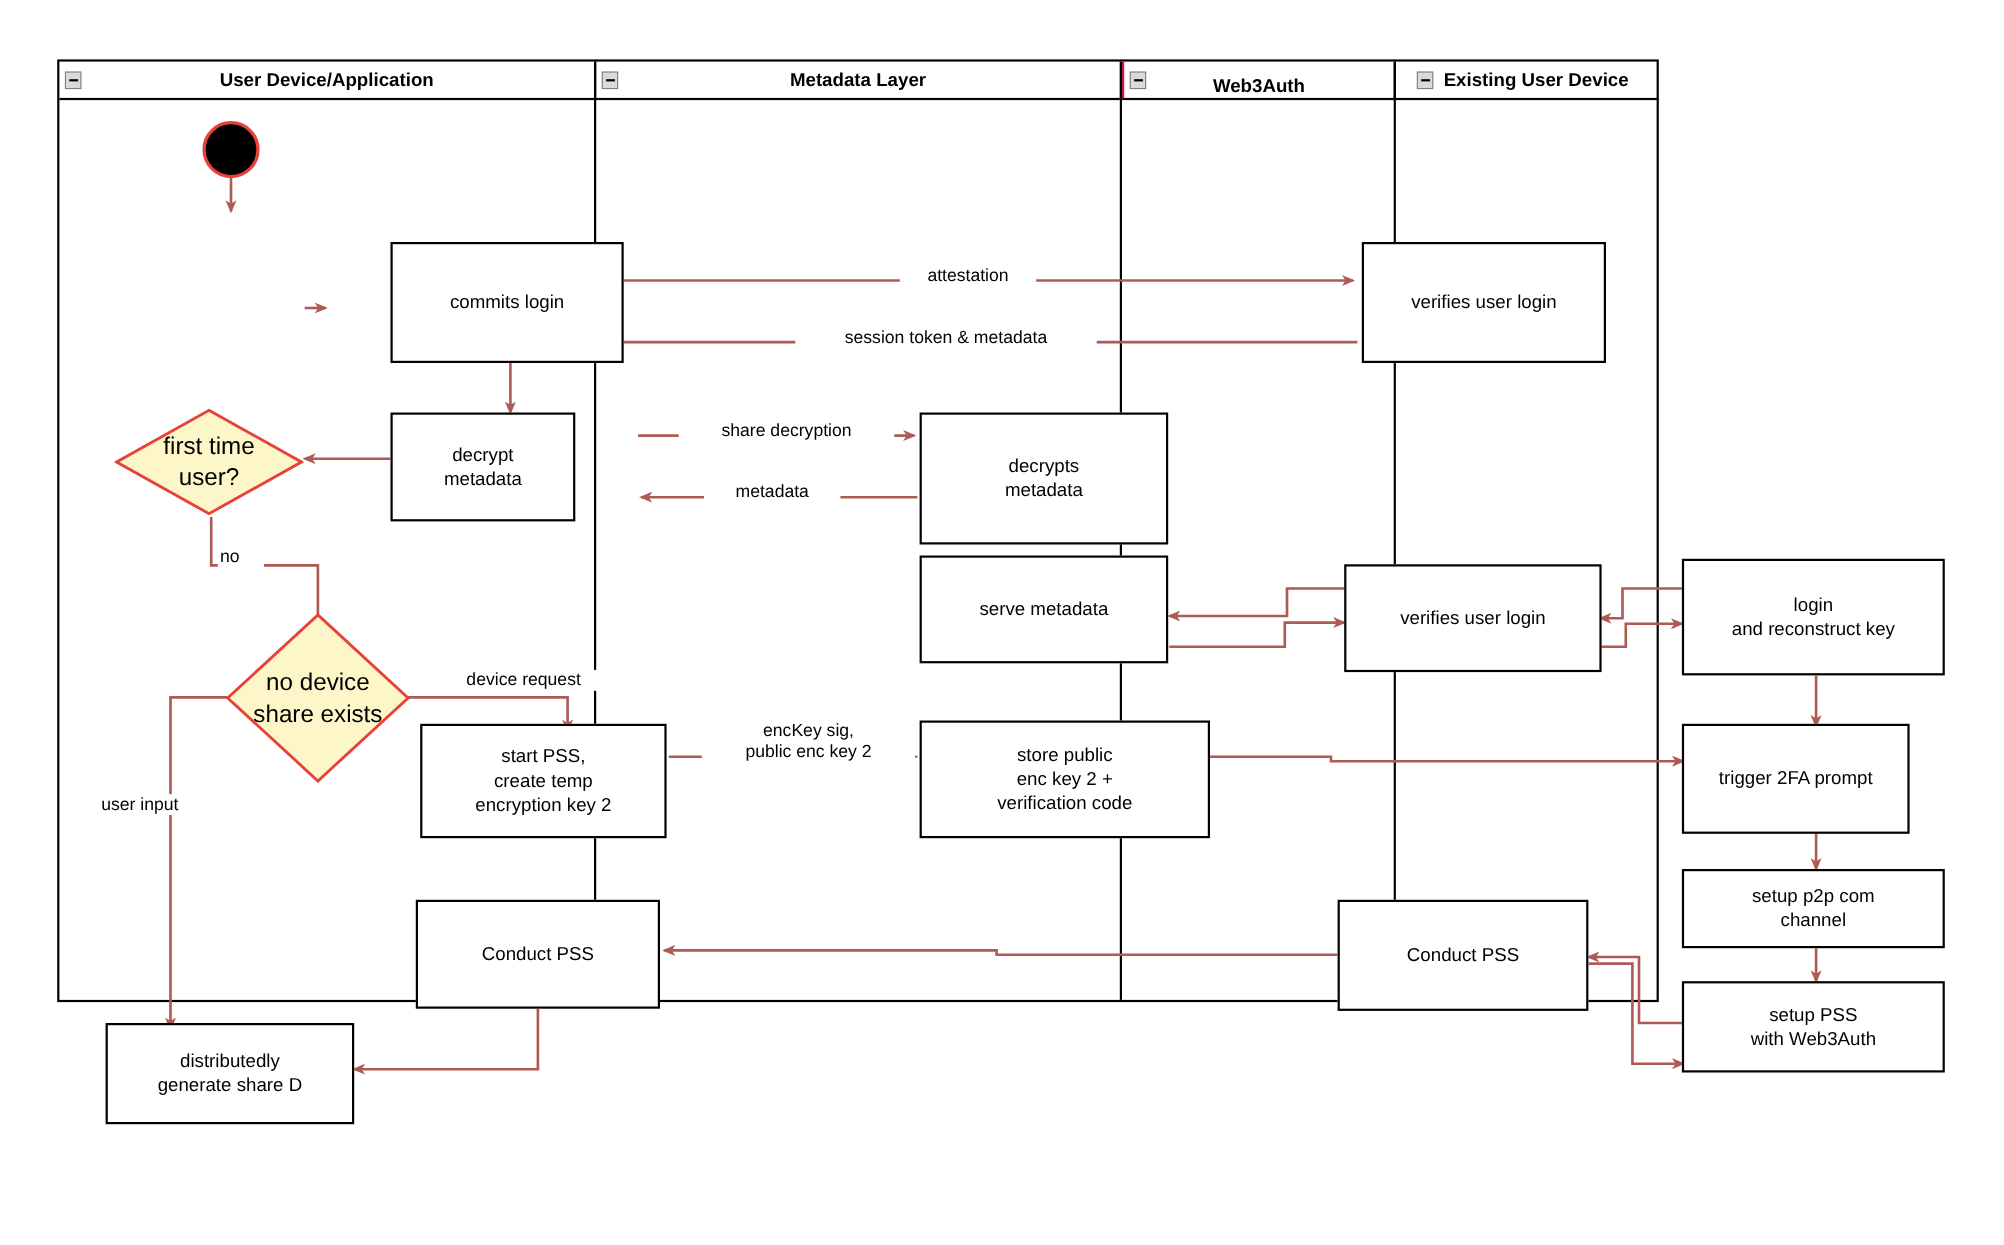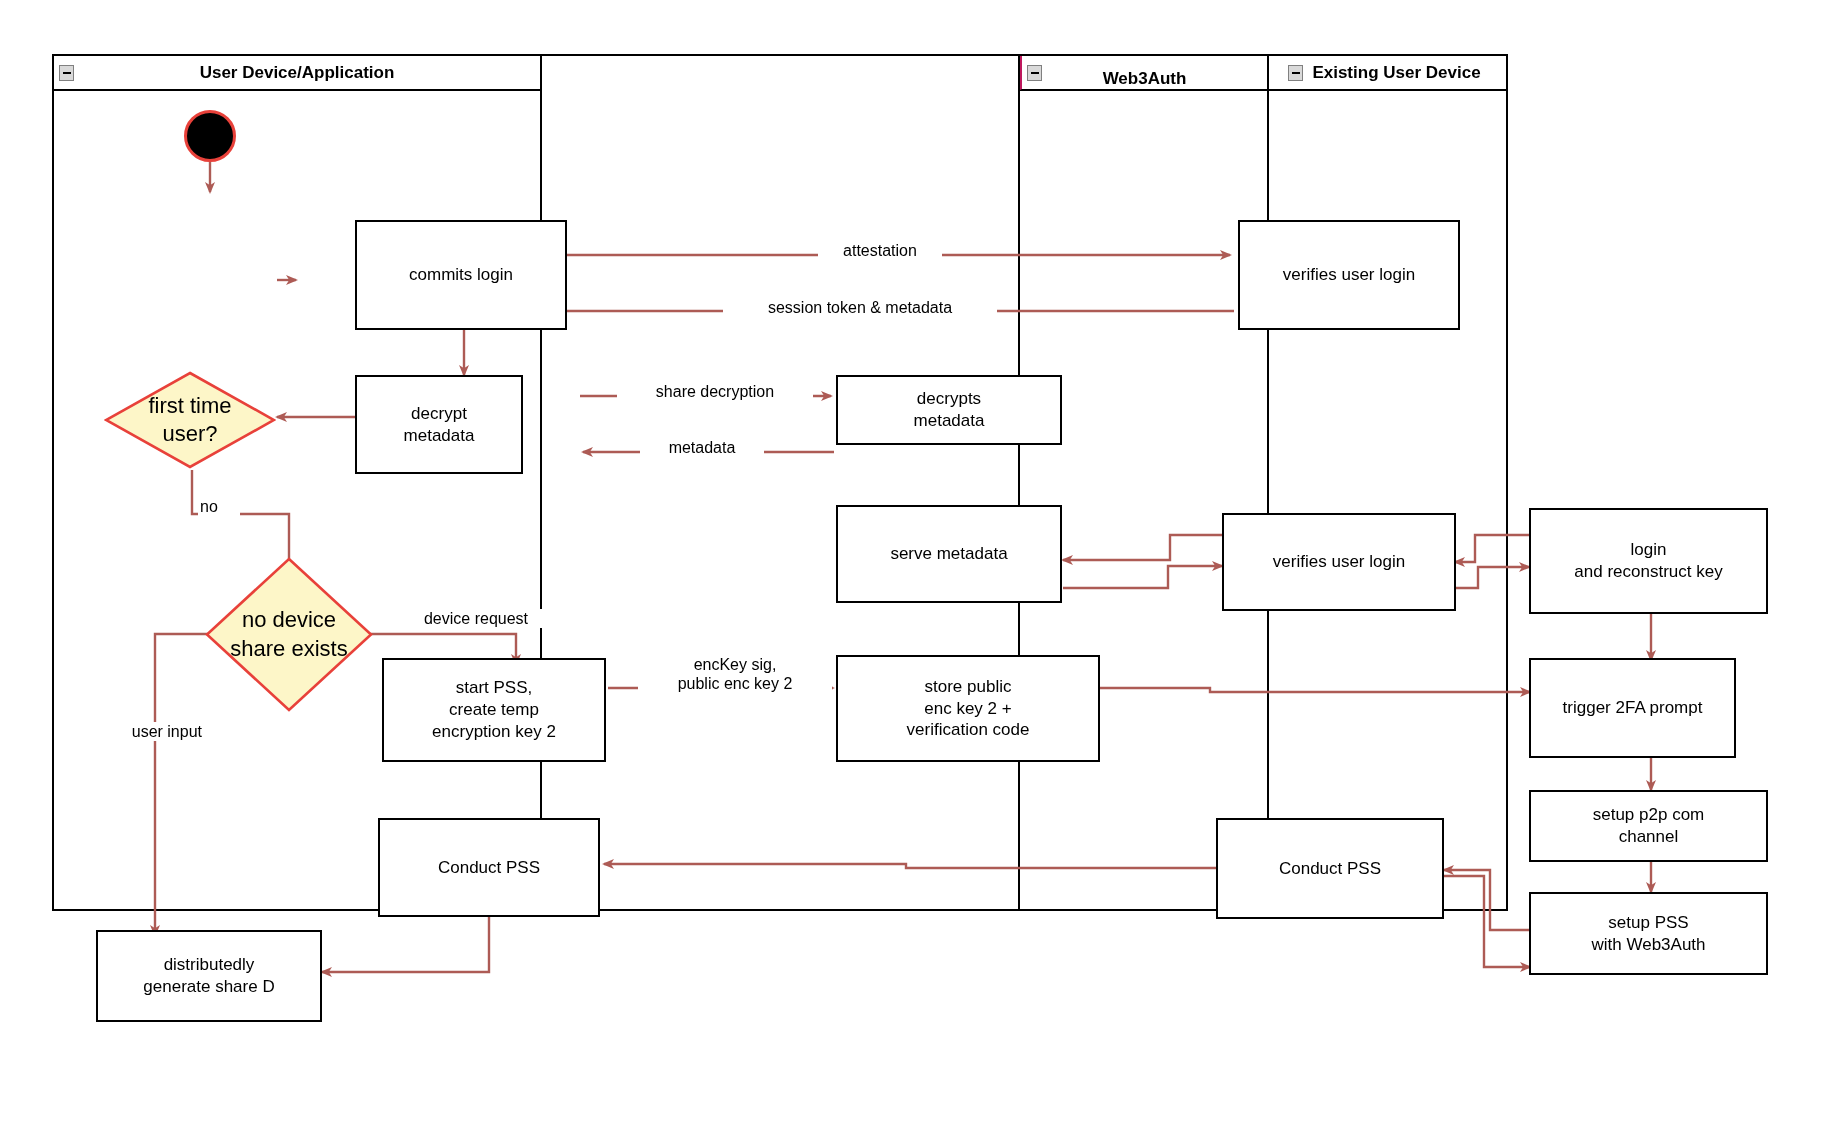--- a/index.html
+++ b/index.html
@@ -136,20 +136,26 @@
 
   <div class="lanes">
 
     <div class="lane-head" style="left:0px; width:486px;">
       <span class="collapse-icon">
           <i></i>
         </span>
       <span>User Device/Application</span>
     </div>
 
+    <div class="lane-head" style="left:486px; width:478px; border-left:2px solid #000;">
+      <span class="collapse-icon">
+          <i></i>
+        </span>
+      <span>Metadata Layer</span>
+    </div>
 
     <div class="lane-head" style="left:964px; width:249px; border-left:4px solid #be185d;align-items:flex-end;">
       <span class="collapse-icon">
           <i></i>
         </span>
       <span>Web3Auth</span>
     </div>
 
     <div class="lane-head" style="left:1213px; width:241px; border-left:2px solid #000; justify-content:center;">
       <span class="collapse-icon inline-left" style="left:19px;">
@@ -247,21 +253,21 @@
 
   <div class="node" style="left:382px; top:658px; width:224px; height:104px;">start PSS,
 create temp
 encryption key 2</div>
 
   <div class="node" style="left:378px; top:818px; width:222px; height:99px;">Conduct PSS</div>
 
   <div class="node" style="left:96px; top:930px; width:226px; height:92px;">distributedly
 generate share D</div>
 
-  <div class="node" style="left:836px; top:375px; width:226px; height:70px;">decrypts
+  <div class="node" style="left:836px; top:375px; width:226px; height:120px;">decrypts
 metadata</div>
 
   <div class="node" style="left:836px; top:505px; width:226px; height:98px;">serve metadata</div>
 
   <div class="node" style="left:836px; top:655px; width:264px; height:107px;">store public
 enc key 2 +
 verification code</div>
 
   <div class="node" style="left:1238px; top:220px; width:222px; height:110px;">verifies user login</div>
 
@@ -285,18 +291,18 @@
   <div class="elabel" style="left:723px; top:298px; width:270px;">session token &amp; metadata</div>
 
   <div class="elabel" style="left:617px; top:382px; width:192px;">share decryption</div>
 
   <div class="elabel" style="left:640px; top:438px; width:120px;">metadata</div>
 
   <div class="elabel" style="left:198px; top:497px; width:38px; text-align:left;">no</div>
 
   <div class="elabel" style="left:395px; top:609px; width:158px;">device request</div>
 
-  <div class="elabel" style="left:90px; top:722px; width:110px; text-align:right;">user input</div>
+  <div class="elabel" style="left:90px; top:722px; width:110px; text-align:left;">user input</div>
 
   <div class="elabel" style="left:638px; top:655px; width:190px;">encKey sig,
 public enc key 2</div>
 
 </div>
 
 </body></html>

